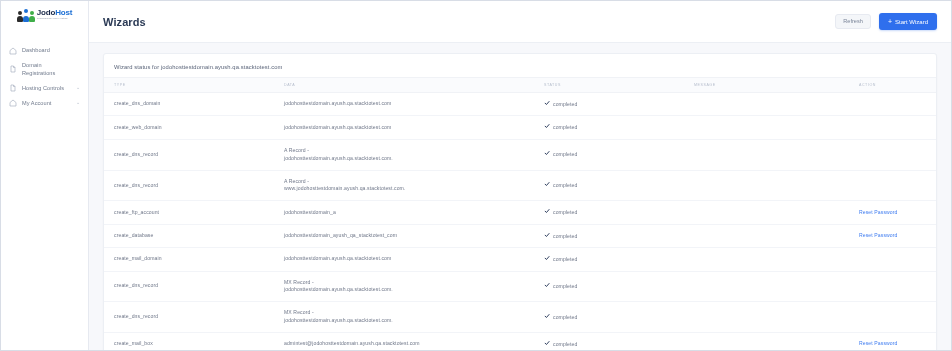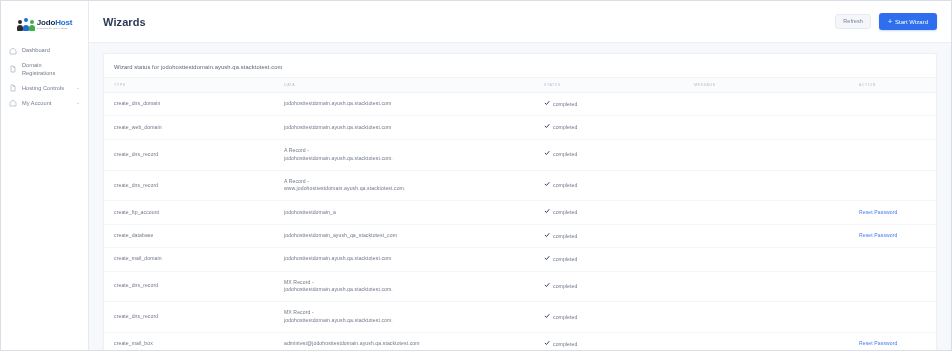--- a/index.html
+++ b/index.html
@@ -23,21 +23,21 @@
   .sidebar {
     width: 88px;
     min-width: 88px;
     height: 100%;
     background: #ffffff;
     border-right: 1px solid #e6e9f0;
     padding-top: 6px;
   }
   .logo-wrap {
     display: flex;
-    align-items: flex-end;
+    align-items: flex-start;
     justify-content: center;
     gap: 2px;
     height: 24px;
     padding: 2px 4px 0 4px;
   }
   .logo-figures { display: flex; align-items: flex-end; gap: 0px; height: 13px; }
   .fig { position: relative; width: 6px; height: 11px; }
   .fig .head {
     position: absolute; top: 0; left: 50%; transform: translateX(-50%);
     width: 4px; height: 4px; border-radius: 50%;

